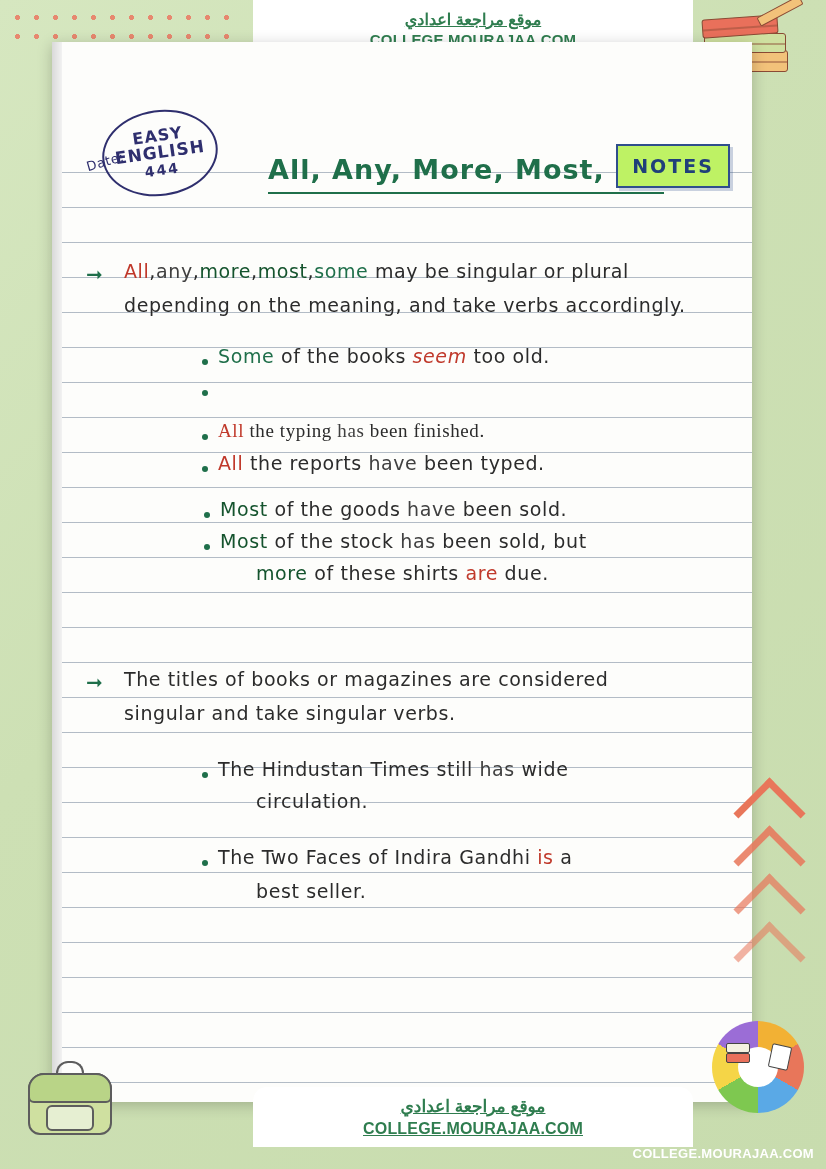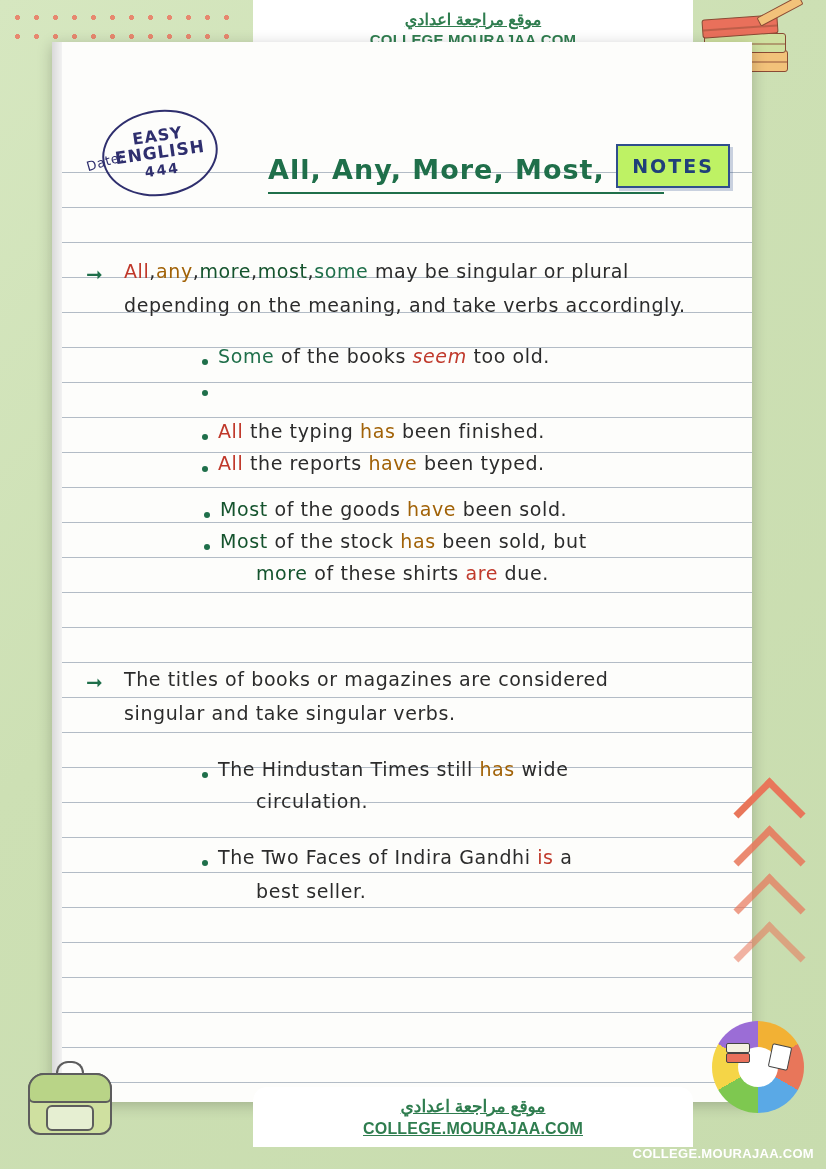--- a/index.html
+++ b/index.html
@@ -308,21 +308,21 @@
     font-size: 19px;
     white-space: nowrap;
   }
   .bullet {
     position: absolute;
     width: 6px; height: 6px;
     border-radius: 50%;
     background: #1f6f4a;
   }
   .red { color: #c0392b; }
-  .pink { color: #a16207; }
+  .pink { color: #404040; }
   .green { color: #1f6f4a; }
   .maroon { color: #14532d; }
   .ital { font-style: italic; text-align: center; }
 </style>
 </head>
 <body>
 
 <div class="page">
 
   <div class="dots"></div>
@@ -373,21 +373,21 @@
         <div class="line" style="left:62px; top:252px;">depending on the meaning, and take verbs accordingly.</div>
 
         <div class="bullet" style="left:140px; top:317px;"></div>
         <div class="line" style="left:156px; top:303px;">
           <span class="green">Some</span><span> of the books </span><span class="red ital">seem</span><span> too old.</span>
         </div>
 
         <div class="bullet" style="left:140px; top:348px;"></div>
 
         <div class="bullet" style="left:140px; top:392px;"></div>
-        <div class="line" style="left:156px; top:378px;">
+        <div class="line" style="left:156px; top:378px;font-family:Liberation Serif, serif;">
           <span class="red">All</span><span> the typing </span><span class="pink">has</span><span> been finished.</span>
         </div>
 
         <div class="bullet" style="left:140px; top:424px;"></div>
         <div class="line" style="left:156px; top:410px;">
           <span class="red">All</span><span> the reports </span><span class="pink">have</span><span> been typed.</span>
         </div>
 
         <div class="bullet" style="left:142px; top:470px;"></div>
         <div class="line" style="left:158px; top:456px;">

